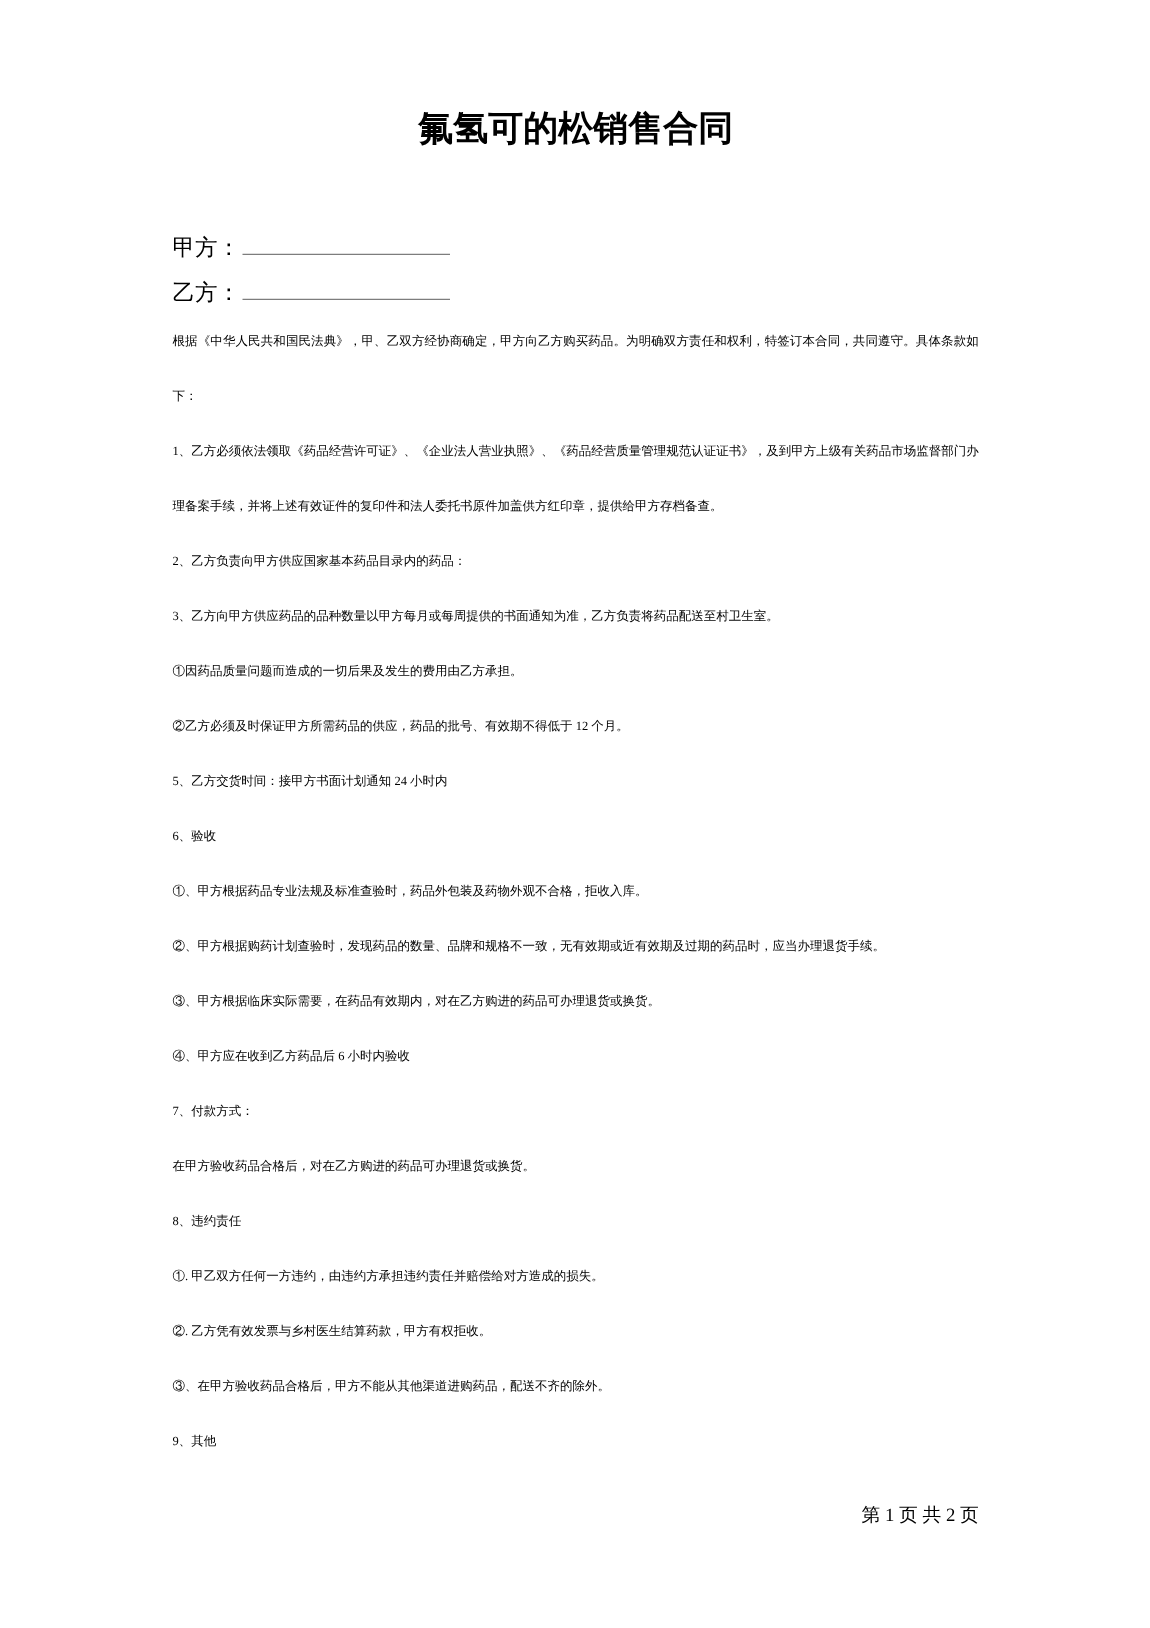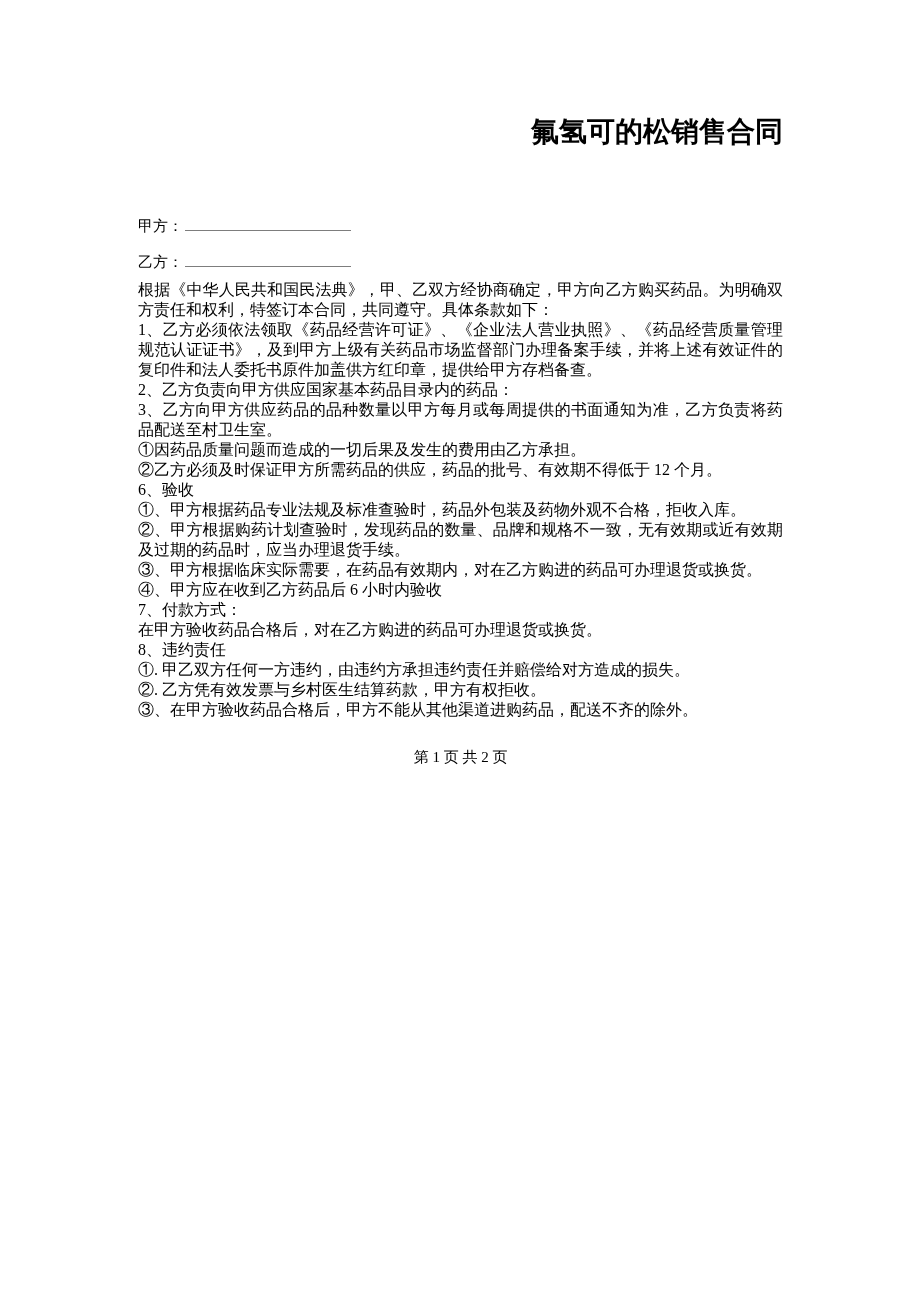--- a/index.html
+++ b/index.html
@@ -17,55 +17,55 @@
   }
   .page {
     width: 920px;
     height: 1302px;
     background: #ffffff;
     box-sizing: border-box;
     padding: 0 137px 0 138px;
   }
   .doc-title {
     margin: 0;
-    padding-top: 110px;
+    padding-top: 82px;
     font-size: 28px;
     line-height: 44px;
     font-weight: 700;
-    text-align: right;
+    text-align: center;
     white-space: nowrap;
   }
   .party-section {
     margin-top: 54px;
   }
   .party-row {
-    font-size: 15px;
+    font-size: 18px;
     line-height: 36px;
     white-space: nowrap;
   }
   .party-blank {
     display: inline-block;
     width: 166px;
     height: 14px;
     border-bottom: 1px solid #7d7d7d;
     margin-left: 2px;
     vertical-align: baseline;
   }
   .clauses p {
     margin: 0;
-    font-size: 16px;
-    line-height: 20px;
+    font-size: 10px;
+    line-height: 44px;
     text-align: justify;
     word-break: break-all;
   }
   .page-footer {
     margin-top: 19px;
     font-size: 15px;
     line-height: 36px;
-    text-align: center;
+    text-align: right;
   }
 </style>
 </head>
 <body>
 
 <div class="page">
 
   <h1 class="doc-title">氟氢可的松销售合同</h1>
 
   <div class="party-section">
@@ -77,30 +77,32 @@
     </div>
   </div>
 
   <div class="clauses">
       <p>根据《中华人民共和国民法典》，甲、乙双方经协商确定，甲方向乙方购买药品。为明确双方责任和权利，特签订本合同，共同遵守。具体条款如下：</p>
       <p>1、乙方必须依法领取《药品经营许可证》、《企业法人营业执照》、《药品经营质量管理规范认证证书》，及到甲方上级有关药品市场监督部门办理备案手续，并将上述有效证件的复印件和法人委托书原件加盖供方红印章，提供给甲方存档备查。</p>
       <p>2、乙方负责向甲方供应国家基本药品目录内的药品：</p>
       <p>3、乙方向甲方供应药品的品种数量以甲方每月或每周提供的书面通知为准，乙方负责将药品配送至村卫生室。</p>
       <p>①因药品质量问题而造成的一切后果及发生的费用由乙方承担。</p>
       <p>②乙方必须及时保证甲方所需药品的供应，药品的批号、有效期不得低于 12 个月。</p>
+      <p>5、乙方交货时间：接甲方书面计划通知 24 小时内</p>
       <p>6、验收</p>
       <p>①、甲方根据药品专业法规及标准查验时，药品外包装及药物外观不合格，拒收入库。</p>
       <p>②、甲方根据购药计划查验时，发现药品的数量、品牌和规格不一致，无有效期或近有效期及过期的药品时，应当办理退货手续。</p>
       <p>③、甲方根据临床实际需要，在药品有效期内，对在乙方购进的药品可办理退货或换货。</p>
       <p>④、甲方应在收到乙方药品后 6 小时内验收</p>
       <p>7、付款方式：</p>
       <p>在甲方验收药品合格后，对在乙方购进的药品可办理退货或换货。</p>
       <p>8、违约责任</p>
       <p>①. 甲乙双方任何一方违约，由违约方承担违约责任并赔偿给对方造成的损失。</p>
       <p>②. 乙方凭有效发票与乡村医生结算药款，甲方有权拒收。</p>
       <p>③、在甲方验收药品合格后，甲方不能从其他渠道进购药品，配送不齐的除外。</p>
+      <p>9、其他</p>
     </div>
 
   <div class="page-footer">
     <span>第 1 页 共 2 页</span>
   </div>
 
 </div>
 
 </body></html>

